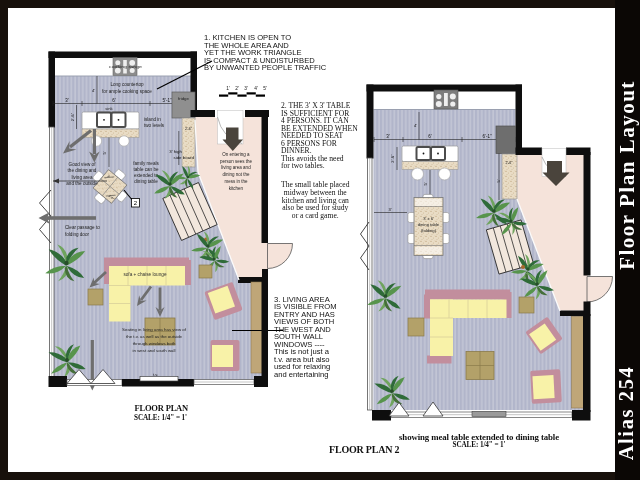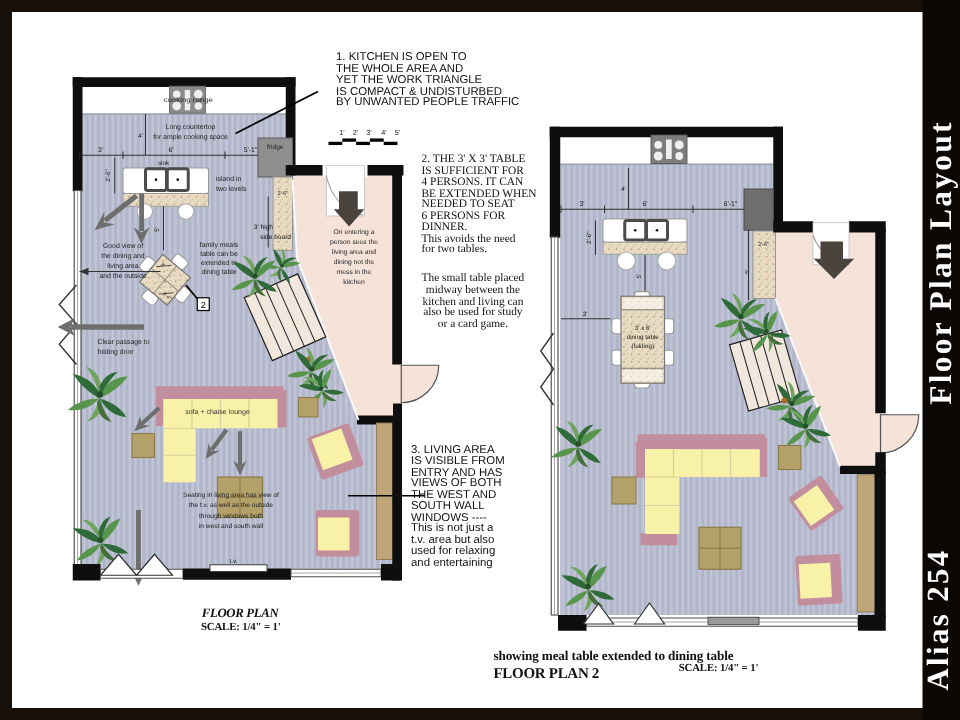--- a/index.html
+++ b/index.html
@@ -23,37 +23,37 @@
 <div class="abs" style="left:615px;top:0;width:25px;height:480px;background:#0b0705;"></div>
 
 <div class="abs serifb" style="left:627px;top:175px;width:0;height:0;">
   <div style="position:absolute;left:-100px;top:-12px;width:200px;height:24px;transform:rotate(-90deg);color:#fff;font-size:21px;letter-spacing:1.5px;text-align:center;white-space:nowrap;">Floor Plan Layout</div>
 </div>
 
 <div class="abs serifb" style="left:627px;top:413px;width:0;height:0;">
   <div style="position:absolute;left:-55px;top:-12px;width:110px;height:24px;transform:rotate(-90deg);color:#fff;font-size:20.5px;letter-spacing:1.6px;text-align:center;white-space:nowrap;">Alias 254</div>
 </div>
 
-<div class="abs note" style="left:224px;top:34px;">
+<div class="abs note" style="left:204px;top:34px;">
 1. KITCHEN IS OPEN TO<br>THE WHOLE AREA AND<br>YET THE WORK TRIANGLE<br>IS COMPACT &amp; UNDISTURBED<br>BY UNWANTED PEOPLE TRAFFIC
 </div>
 
 <div class="abs note" style="left:281px;top:102px;font-family:Liberation Serif, serif;">
 2. THE 3' X 3' TABLE<br>IS SUFFICIENT FOR<br>4 PERSONS. IT CAN<br>BE EXTENDED WHEN<br>NEEDED TO SEAT<br>6 PERSONS FOR<br>DINNER.<br>This avoids the need<br>for two tables.<br><br><span style="display:inline-block;margin-top:4px;text-align:center;">The small table placed<br>midway between the<br>kitchen and living can<br>also be used for study<br>or a card game.</span>
 </div>
 
 <div class="abs note" style="left:274px;top:295.5px;">
 3. LIVING AREA<br>IS VISIBLE FROM<br>ENTRY AND HAS<br>VIEWS OF BOTH<br>THE WEST AND<br>SOUTH WALL<br>WINDOWS ----<br>This is not just a<br>t.v. area but also<br>used for relaxing<br>and entertaining
 </div>
 
-<div class="abs serifb" style="left:134.5px;top:403px;font-size:8.5px;letter-spacing:-0.2px;font-style:italic;">FLOOR PLAN</div>
+<div class="abs serifb" style="left:134.5px;top:403px;font-size:8.5px;letter-spacing:-0.2px;">FLOOR PLAN</div>
 <div class="abs serifb" style="left:134px;top:413.5px;font-size:7.2px;letter-spacing:-0.1px;">SCALE: 1/4" = 1'</div>
 
 <div class="abs serifb" style="left:329px;top:444px;width:300px;text-align:left;font-size:10px;letter-spacing:-0.2px;">FLOOR PLAN 2</div>
-<div class="abs serifb" style="left:329px;top:431.5px;width:300px;font-size:8.8px;letter-spacing:-0.1px;">showing meal table extended to dining table</div>
+<div class="abs serifb" style="left:329px;top:431.5px;width:300px;text-align:center;font-size:8.8px;letter-spacing:-0.1px;">showing meal table extended to dining table</div>
 <div class="abs serifb" style="left:329px;top:441px;width:300px;text-align:center;font-size:7.2px;letter-spacing:-0.1px;">SCALE: 1/4" = 1'</div>
 
 <svg class="abs" style="left:0;top:0;" width="640" height="480" viewBox="0 0 640 480">
 <defs>
   <pattern id="hatch" width="3.8" height="6" patternUnits="userSpaceOnUse">
     <rect width="3.8" height="6" fill="#b1b5ca"></rect>
     <rect x="2.1" width="1.7" height="6" fill="#c2c5d5"></rect>
   </pattern>
   <pattern id="speck" width="5" height="5" patternUnits="userSpaceOnUse">
     <rect width="5" height="5" fill="#e9dcc5"></rect>

